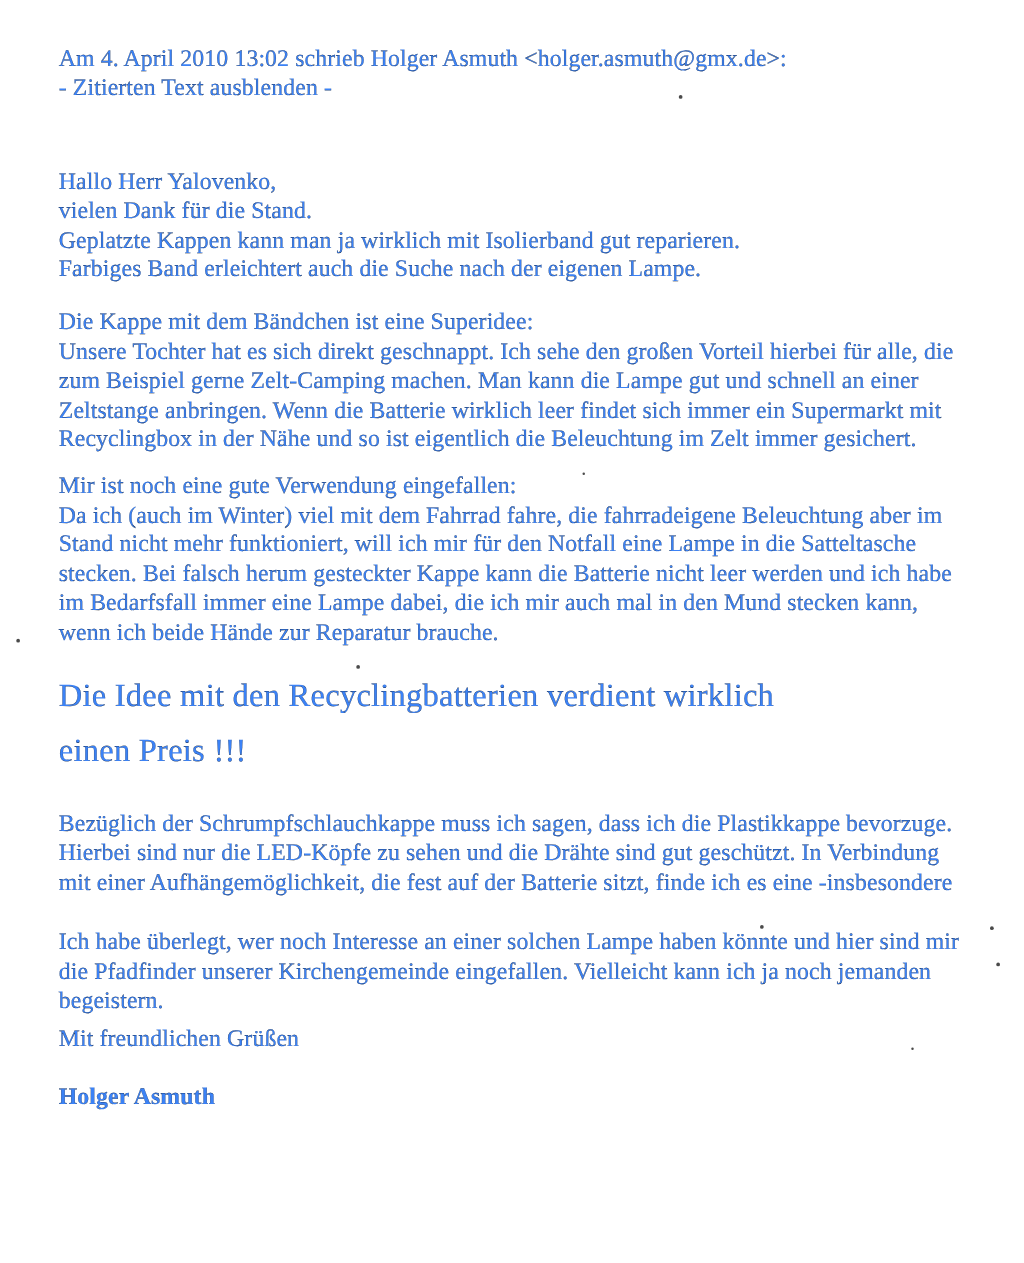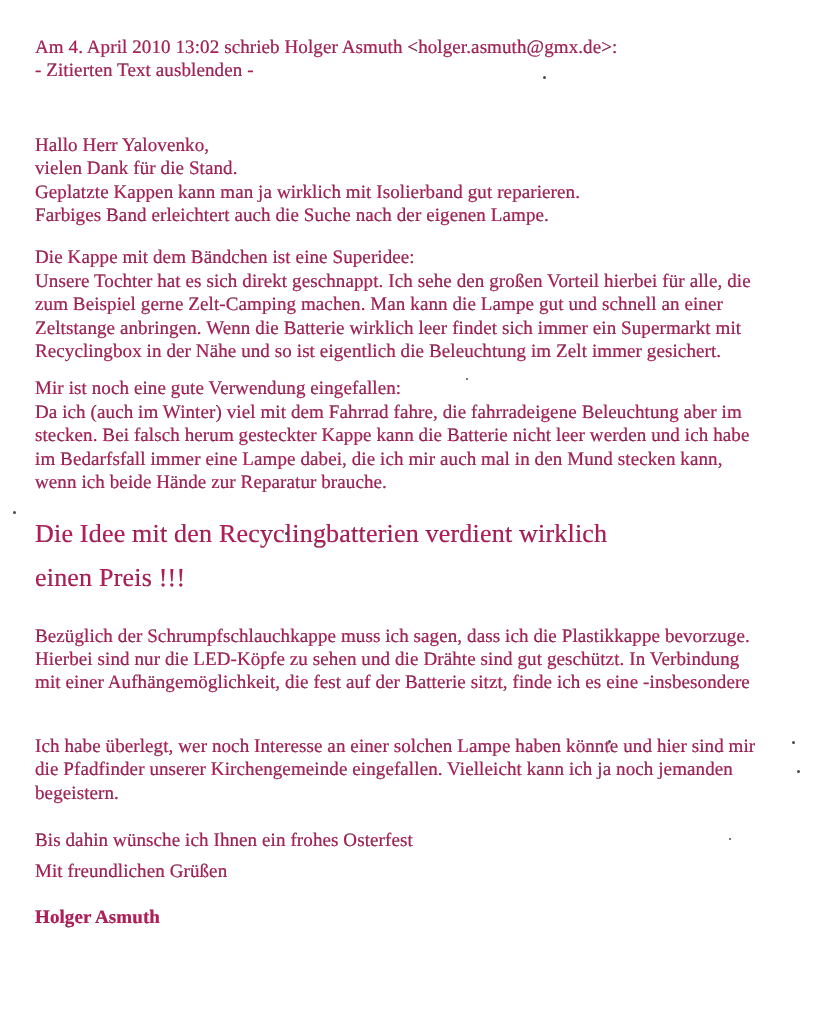--- a/index.html
+++ b/index.html
@@ -7,44 +7,44 @@
     padding: 0;
     background: #ffffff;
   }
   .page {
     position: relative;
     width: 819px;
     height: 1010px;
     background: #ffffff;
     overflow: hidden;
     font-family: "Liberation Serif", "DejaVu Serif", serif;
-    color: #be185d;
+    color: #3b82f6;
     text-rendering: geometricPrecision;
     -webkit-text-stroke: 0.15px #000;
     box-sizing: border-box;
-    padding: 36px 28px 0 35px;
+    padding: 36px 28px 0 47px;
   }
   .ln {
     font-size: 19px;
     line-height: 23.4px;
     white-space: nowrap;
     letter-spacing: 0.1px;
   }
   .quote-header { margin: 0; }
   .para-greeting   { margin-top: 51px; }
   .para-tape       { margin-top: 19px; }
   .para-bike       { margin-top: 14px; }
   .headline-block  { margin-top: 17px; }
   .headline-block .ln {
     font-size: 26px;
     line-height: 44px;
     letter-spacing: 0.2px;
   }
   .para-caps       { margin-top: 25px; }
-  .para-scouts     { margin-top: 40px; }
+  .para-scouts     { margin-top: 24px; }
   .para-wish       { margin-top: 24px; }
   .para-closing    { margin-top: 8px; }
   .para-signature  { margin-top: 22px; font-weight: bold; }
   .speck {
     position: absolute;
     background: #2a2a2a;
     border-radius: 50%;
     opacity: 0.85;
   }
 </style>
@@ -69,20 +69,21 @@
     <div class="ln">Die Kappe mit dem Bändchen ist eine Superidee:</div>
     <div class="ln">Unsere Tochter hat es sich direkt geschnappt. Ich sehe den großen Vorteil hierbei für alle, die</div>
     <div class="ln">zum Beispiel gerne Zelt-Camping machen. Man kann die Lampe gut und schnell an einer</div>
     <div class="ln">Zeltstange anbringen. Wenn die Batterie wirklich leer findet sich immer ein Supermarkt mit</div>
     <div class="ln">Recyclingbox in der Nähe und so ist eigentlich die Beleuchtung im Zelt immer gesichert.</div>
   </div>
 
   <div class="para-bike">
     <div class="ln">Mir ist noch eine gute Verwendung eingefallen:</div>
     <div class="ln">Da ich (auch im Winter) viel mit dem Fahrrad fahre, die fahrradeigene Beleuchtung aber im</div>
+    <div class="ln">Stand nicht mehr funktioniert, will ich mir für den Notfall eine Lampe in die Satteltasche</div>
     <div class="ln">stecken. Bei falsch herum gesteckter Kappe kann die Batterie nicht leer werden und ich habe</div>
     <div class="ln">im Bedarfsfall immer eine Lampe dabei, die ich mir auch mal in den Mund stecken kann,</div>
     <div class="ln">wenn ich beide Hände zur Reparatur brauche.</div>
   </div>
 
   <div class="headline-block">
     <div class="ln">Die Idee mit den Recyclingbatterien verdient wirklich</div>
     <div class="ln">einen Preis !!!</div>
   </div>
 
@@ -91,23 +92,20 @@
     <div class="ln">Hierbei sind nur die LED-Köpfe zu sehen und die Drähte sind gut geschützt. In Verbindung</div>
     <div class="ln">mit einer Aufhängemöglichkeit, die fest auf der Batterie sitzt, finde ich es eine -insbesondere</div>
   </div>
 
   <div class="para-scouts">
     <div class="ln">Ich habe überlegt, wer noch Interesse an einer solchen Lampe haben könnte und hier sind mir</div>
     <div class="ln">die Pfadfinder unserer Kirchengemeinde eingefallen. Vielleicht kann ich ja noch jemanden</div>
     <div class="ln">begeistern.</div>
   </div>
 
-  <div class="para-wish">
-    <div class="ln">Bis dahin wünsche ich Ihnen ein frohes Osterfest</div>
-  </div>
 
   <div class="para-closing">
     <div class="ln">Mit freundlichen Grüßen</div>
   </div>
 
   <div class="para-signature">
     <div class="ln">Holger Asmuth</div>
   </div>
 
   <div class="speck" style="left:543px; top:76px;  width:3px; height:3px;"></div>

